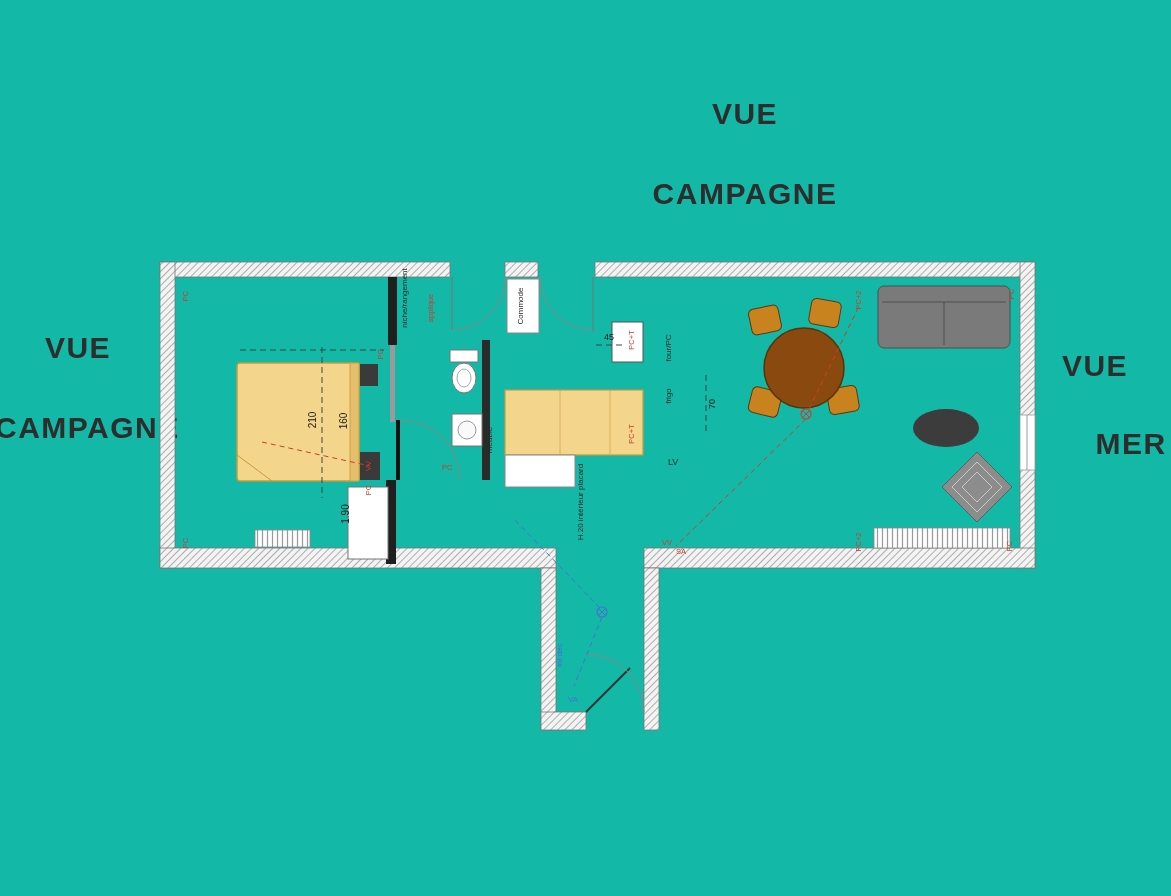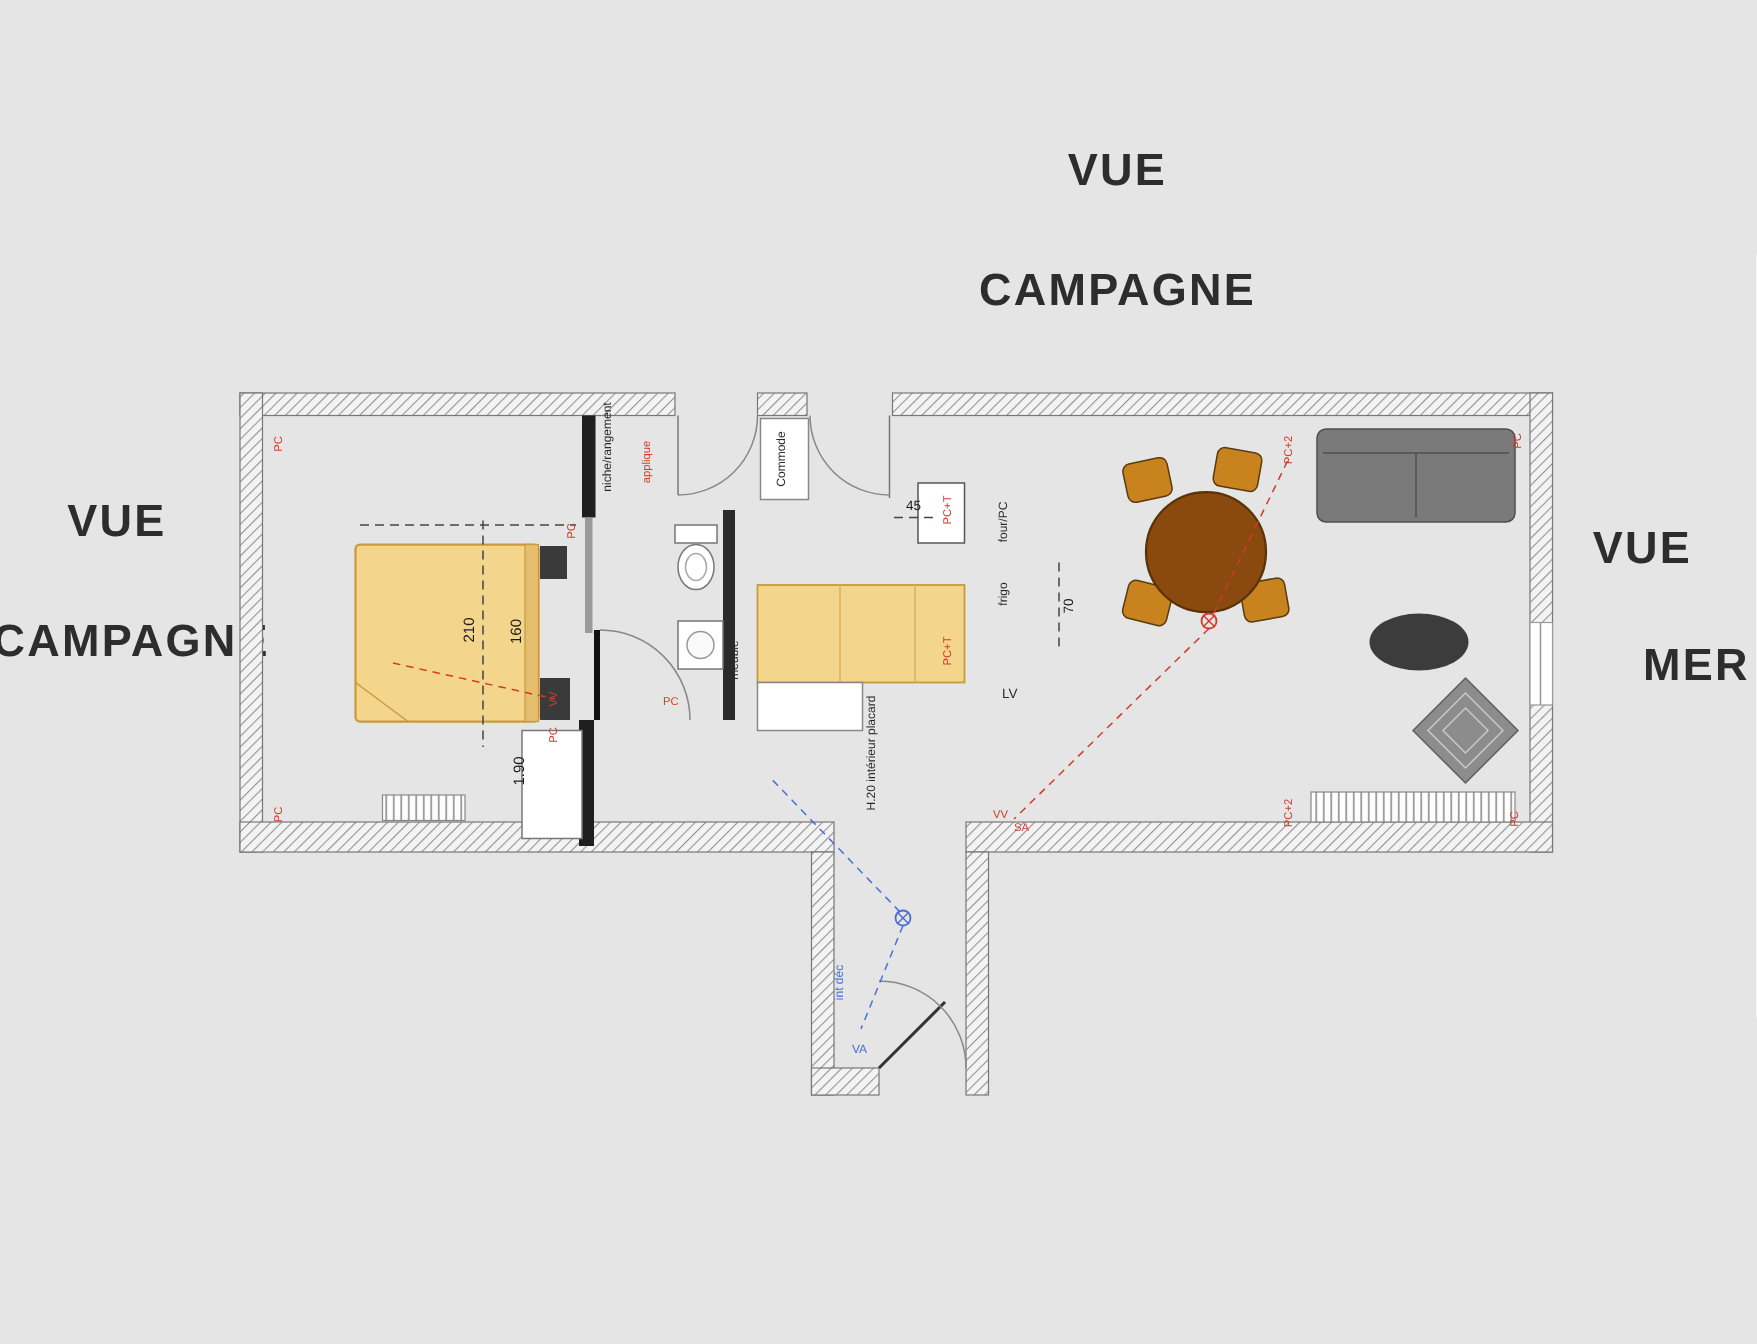--- a/index.html
+++ b/index.html
@@ -1,16 +1,16 @@
 <!DOCTYPE html>
 <html><head>
 <meta charset="utf-8">
 <style>
   html,body{margin:0;padding:0;background:#fff;}
-  .stage{position:relative;width:1171px;height:896px;background:#e5e5e5;overflow:hidden;
+  .stage{position:relative;width:1171px;height:896px;background:#14b8a6;overflow:hidden;
          font-family:"Liberation Sans",sans-serif;text-decoration:underline;}
   .vue{position:absolute;font-weight:bold;font-size:30px;color:#2d2d2d;
        letter-spacing:1.5px;text-align:center;font-family:"Liberation Sans",sans-serif;}
   svg{position:absolute;left:0;top:0;}
   text{font-family:"Liberation Sans",sans-serif;}
   .lbl{fill:#2a2a2a;font-size:8px;}
   .dim{fill:#1a1a1a;font-size:10px;}
   .red{fill:#d23b2a;font-size:7.5px;}
   .blue{fill:#4a6fd4;font-size:8px;}
   .thinline{stroke:#777;stroke-width:1;fill:none;}

